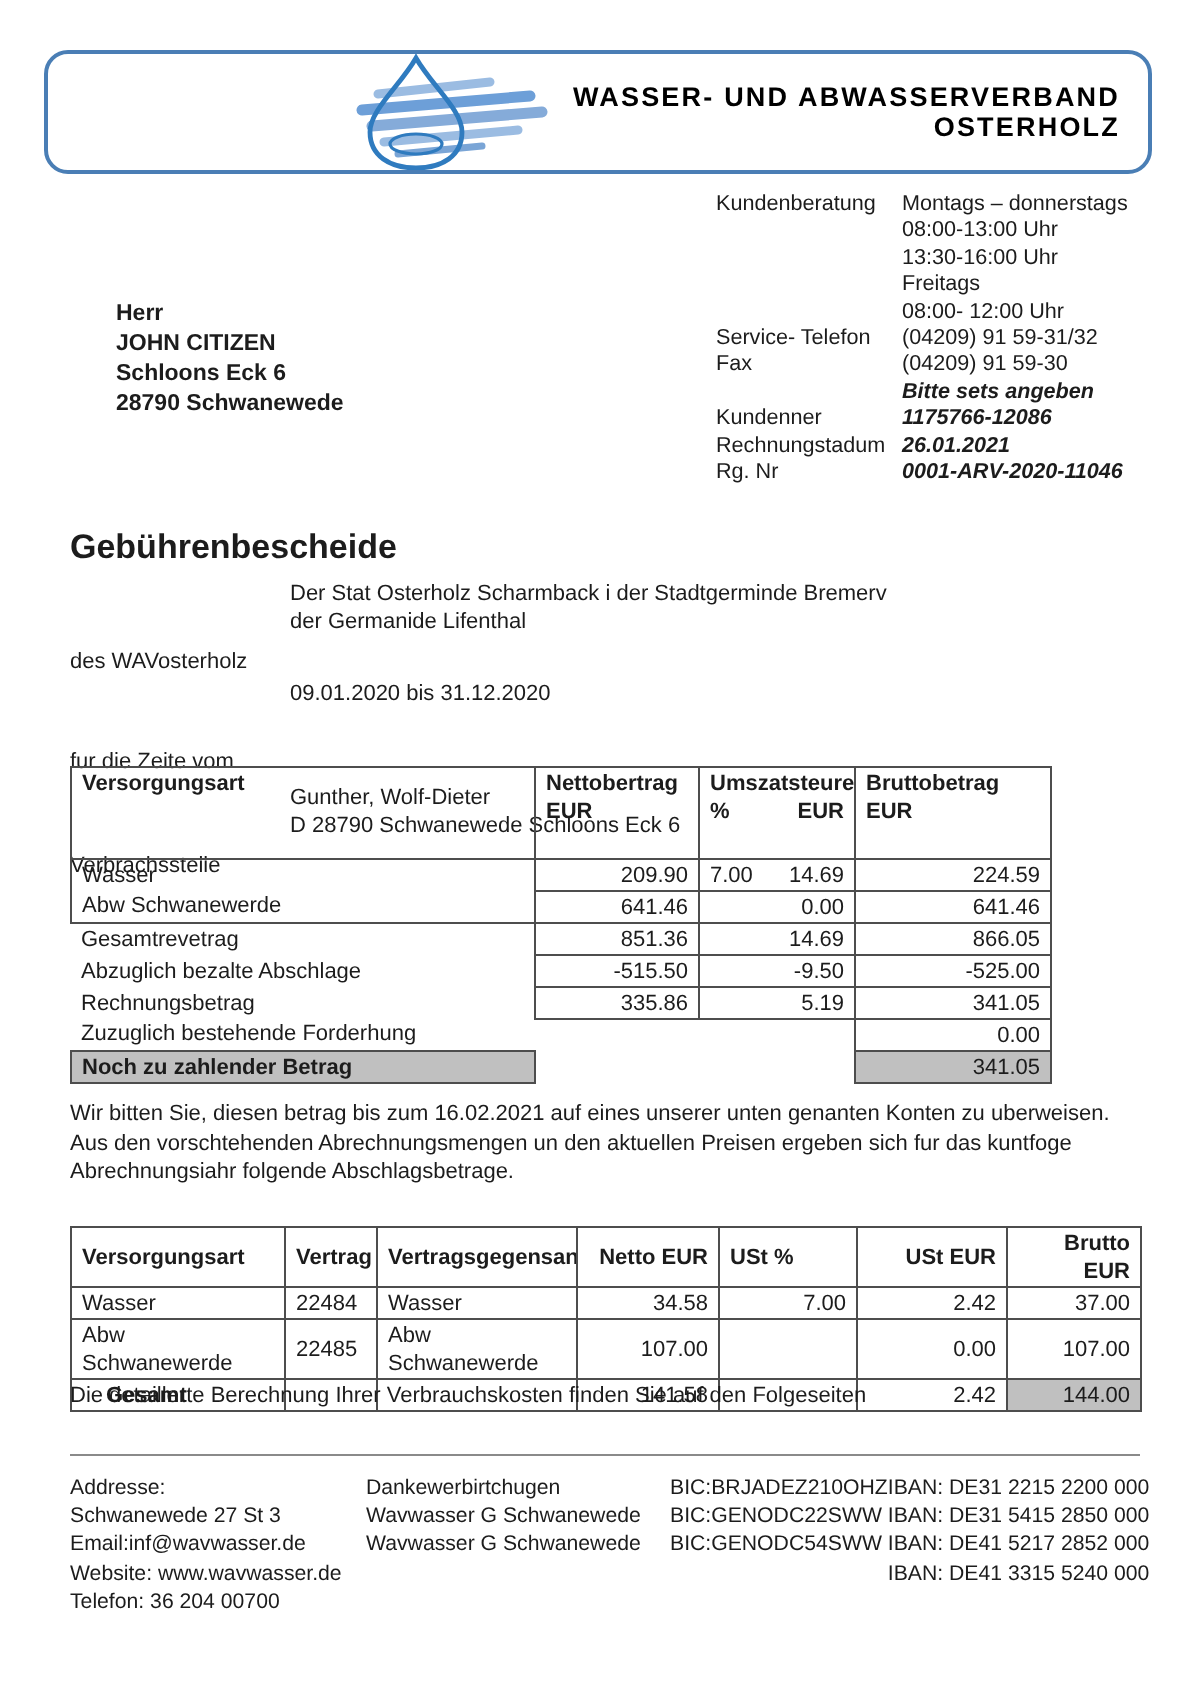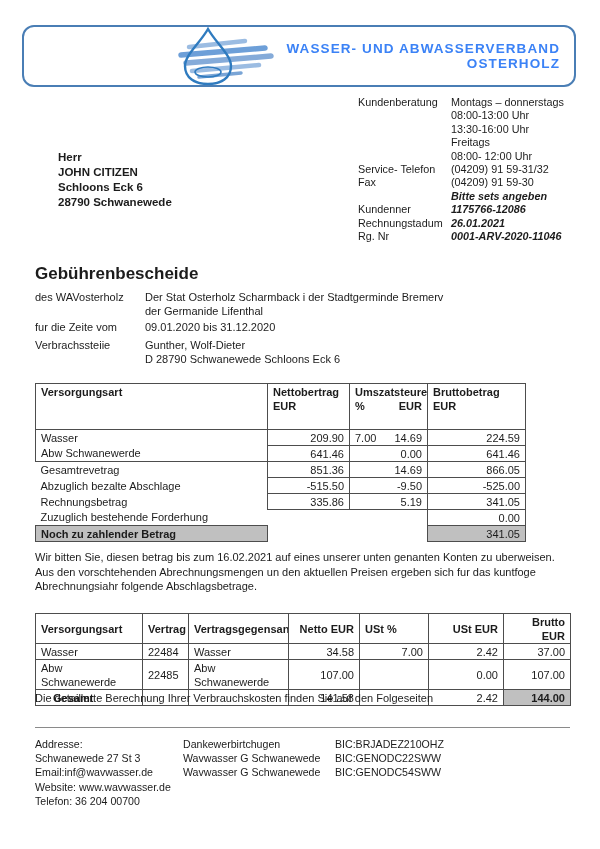--- a/index.html
+++ b/index.html
@@ -7,37 +7,37 @@
     position:relative;width:600px;height:849px;background:#ffffff;margin:0 auto;
     font-family:"Liberation Sans","DejaVu Sans",sans-serif;color:#1c1c1c;overflow:hidden;
   }
   
   .brand-box{
     position:absolute;left:22px;top:25px;width:554px;height:62px;box-sizing:border-box;
     border:2px solid #4a7eb5;border-radius:12px;display:flex;align-items:center;
     justify-content:flex-end;padding-right:14px;background:#fff;
   }
   .brand-logo{flex:0 0 auto;margin-right:6px;}
-  .brand-text{text-align:right;color:#3b82f6;font-weight:bold;font-size:13.5px;
+  .brand-text{text-align:right;color:#000000;font-weight:bold;font-size:13.5px;
     letter-spacing:1.1px;line-height:15px;white-space:pre-line;}
   
   .recipient{position:absolute;left:58px;top:150px;font-size:11.5px;font-weight:bold;
     line-height:15px;white-space:pre-line;}
   
   .contact{position:absolute;left:358px;top:96px;width:232px;font-size:10.8px;line-height:13.4px;}
   .crow{display:flex;}
   .clabel{flex:0 0 93px;}
   .cvalue{flex:1;}
   .cvalue.bold{font-weight:bold;font-style:italic;}
   
   .doc-title{position:absolute;left:35px;top:264px;font-size:17px;font-weight:bold;}
   .meta{position:absolute;left:35px;top:290px;width:520px;font-size:11px;line-height:14px;}
   .meta-row{display:flex;margin-bottom:2px;}
   .meta-row.gap{margin-top:4px;}
-  .mlabel{flex:0 0 110px;}
+  .mlabel{flex:0 0 110px;margin-top:34px;}
   .mvalue{flex:1;white-space:pre-line;}
   
   table{border-collapse:collapse;table-layout:fixed;font-size:11px;}
   td,th{padding:0.5px 5px;line-height:14px;overflow:hidden;}
   th{text-align:left;font-weight:bold;}
   .num{text-align:right;}
   
   .t1-wrap{position:absolute;left:35px;top:383px;}
   .t1{width:490px;}
   .t1 th{border:1px solid #4d4d4d;height:44px;vertical-align:top;}
@@ -53,21 +53,21 @@
   .t1 td.c-ust{text-align:right;}
   .t1 td.c-ust .pct{float:left;}
   
   .para{position:absolute;left:35px;top:550px;width:550px;font-size:11px;line-height:14.6px;
     white-space:pre-line;}
   
   .t2-wrap{position:absolute;left:35px;top:613px;}
   .t2{width:535px;}
   .t2 th,.t2 td{border:1px solid #4d4d4d;}
   .t2 tr.total td.c-art{font-weight:bold;padding-left:17px;}
-  .t2 tr.total td.c-brutto{background:#c0c0c0;font-weight:bold;}
+  .t2 tr.total td.c-brutto{background:#c0c0c0;}
   
   .note{position:absolute;left:35px;top:692px;font-size:11px;}
   .footer-rule{position:absolute;left:35px;top:727px;width:535px;border-top:1px solid #8a8a8a;}
   .footer{position:absolute;left:35px;top:737px;width:540px;display:flex;font-size:10.6px;
     line-height:14.2px;}
   .fcol{white-space:pre-line;}
   .fcol.f-address{flex:0 0 148px;}
   .fcol.f-banks{flex:0 0 152px;}
   .fcol.f-bic{flex:0 0 108px;}
   .fcol.f-iban{flex:1;}
@@ -331,15 +331,19 @@
 Schwanewede 27 St 3
 Email:inf@wavwasser.de
 Website: www.wavwasser.de
 Telefon: 36 204 00700</div>
     <div class="fcol f-banks">Dankewerbirtchugen
 Wavwasser G Schwanewede
 Wavwasser G Schwanewede</div>
     <div class="fcol f-bic">BIC:BRJADEZ210OHZ
 BIC:GENODC22SWW
 BIC:GENODC54SWW</div>
+    <div class="fcol f-iban">IBAN: DE31 2215 2200 000
+IBAN: DE31 5415 2850 000
+IBAN: DE41 5217 2852 000
+IBAN: DE41 3315 5240 000</div>
   </div>
 
 </div>
 
 </body></html>

